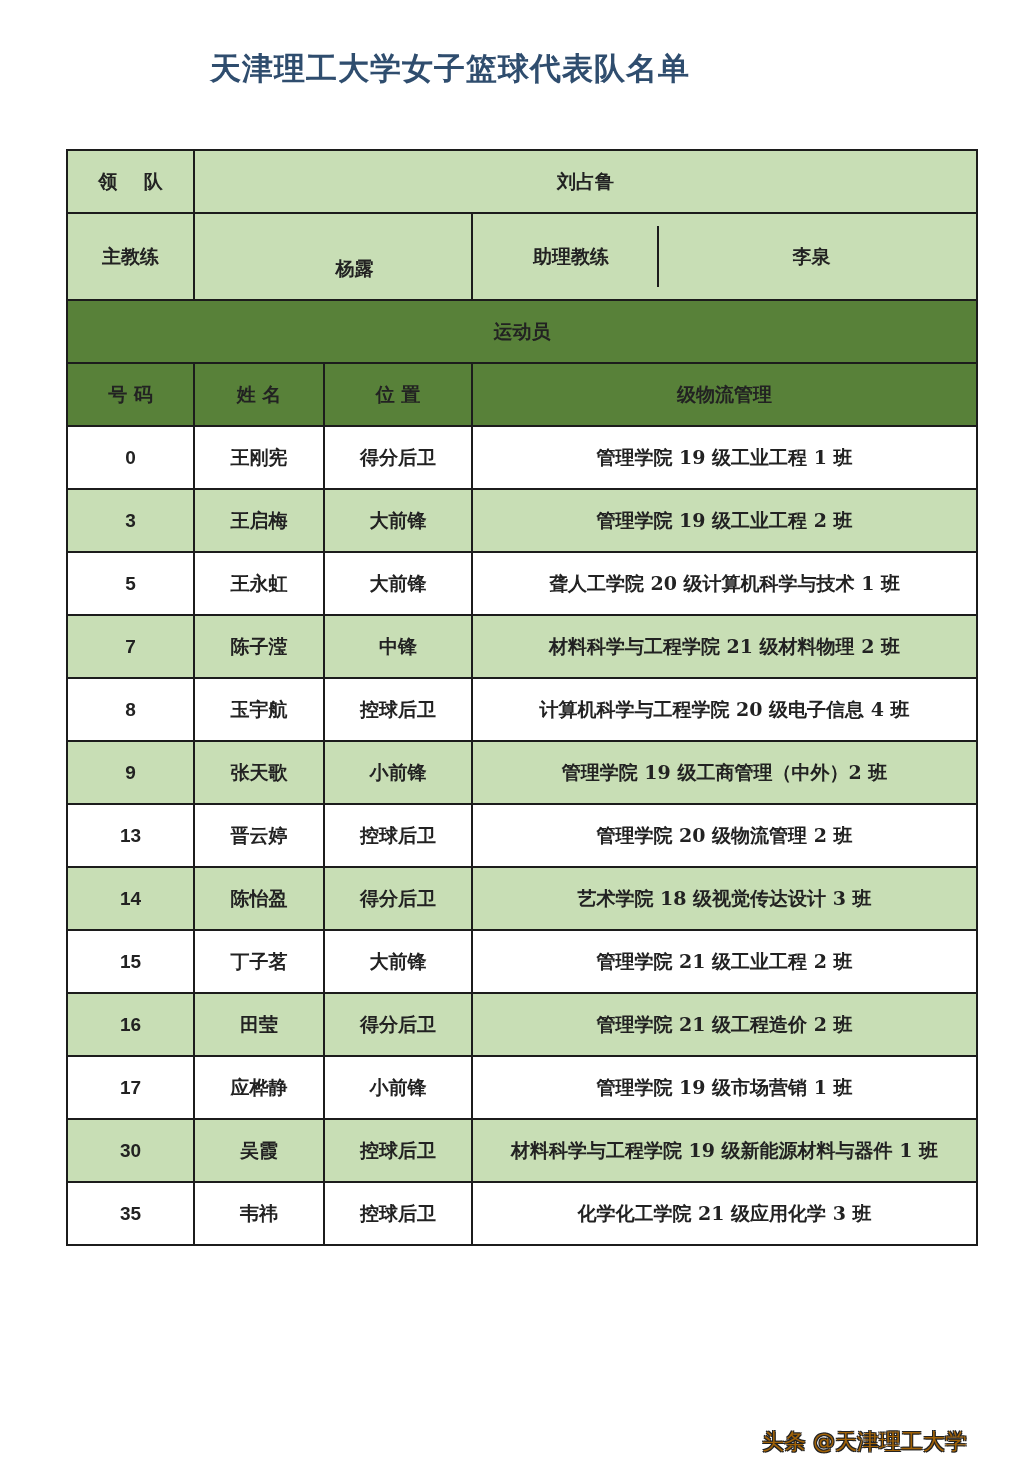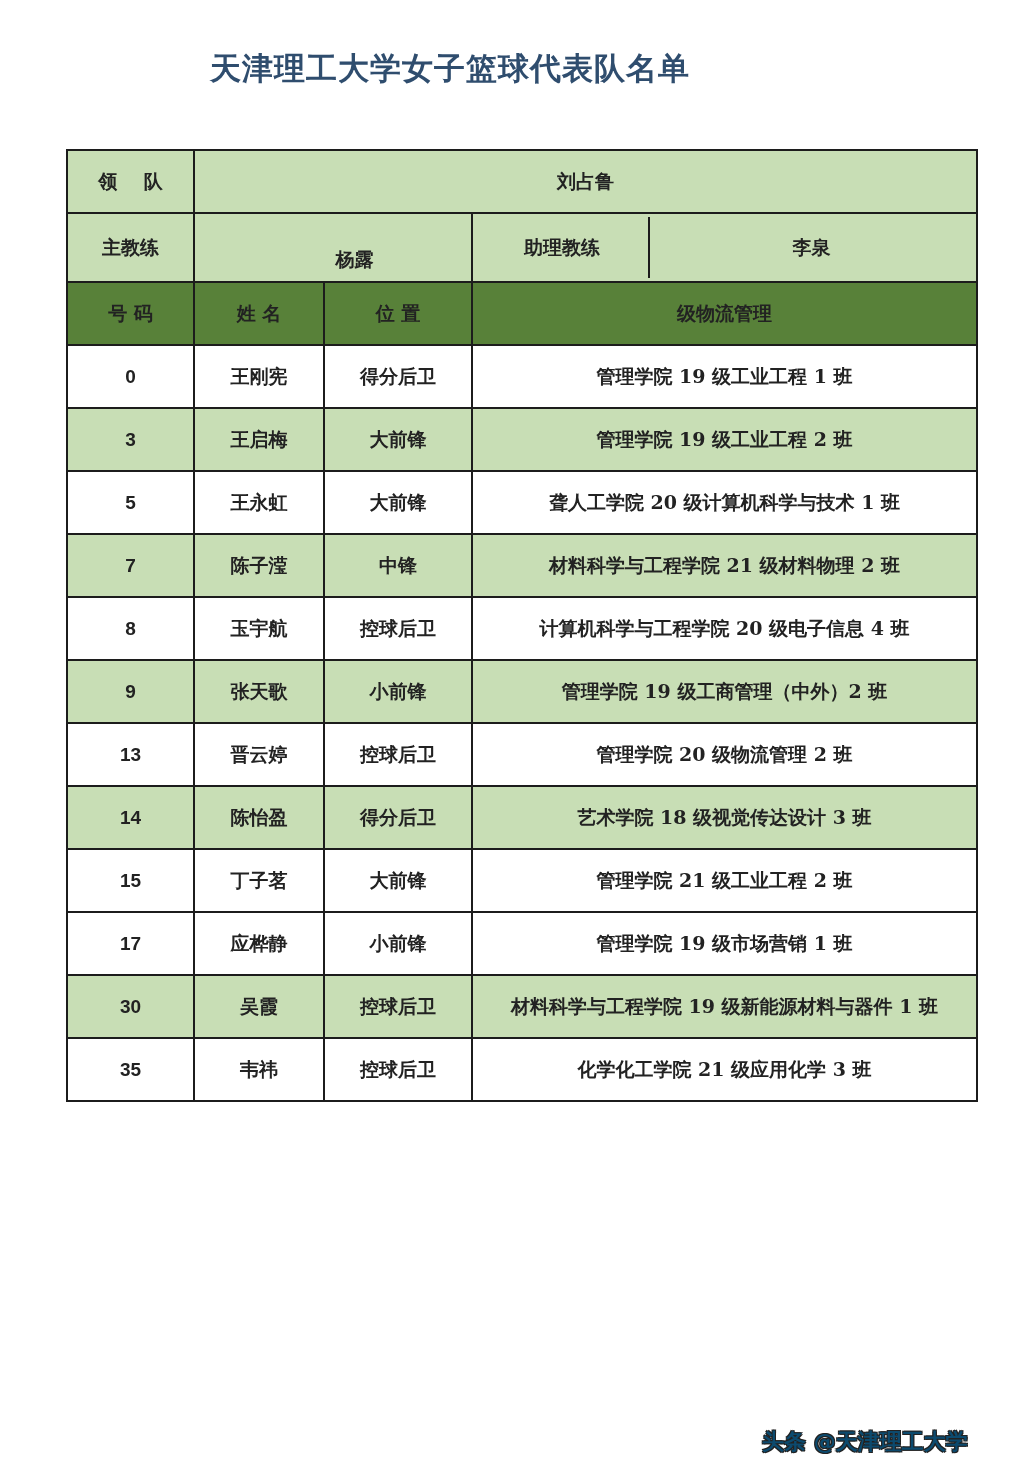--- a/index.html
+++ b/index.html
@@ -48,24 +48,23 @@
     .dark { background: #588139; }
     .white { background: #ffffff; }
     .spaced { letter-spacing: 10px; padding-left: 10px !important; }
     .num { font-family: "Liberation Sans Narrow", "Liberation Sans", sans-serif; font-weight: normal; }
     .watermark {
       position: absolute;
       left: 762px;
       top: 1427px;
       font-family: "DejaVu Sans", sans-serif;
       font-size: 22px;
-      color: #0c4a6e;
+      color: #a16207;
       text-shadow: -1px -1px 0 #222, 1px -1px 0 #222, -1px 1px 0 #222, 1px 1px 0 #222;
       letter-spacing: 0px;
-      font-weight: bold;
     }
   </style>
 </head>
 <body>
 
 <div class="title">天津理工大学女子篮球代表队名单</div>
 
 <table class="roster">
   <colgroup>
     <col style="width:127px">
@@ -78,26 +77,29 @@
       <td class="light spaced">领 队</td>
       <td class="light" colspan="3">刘占鲁</td>
     </tr>
     <tr>
       <td class="light">主教练</td>
       <td class="light" colspan="2">
         <div style="display:flex;height:100%;">
           <span style="flex:0 0 319px;display:flex;align-items:center;justify-content:center;margin-top:24px;">杨露</span>
         </div>
       </td>
-      <td class="light" style="padding:3px;">
+      <td class="light" style="padding:12px;">
         <div style="display:flex;height:61px;">
           <span style="flex:0 0 174px;display:flex;align-items:center;justify-content:center;border-right:2px solid #1c1c1c;box-sizing:border-box;">助理教练</span>
           <span style="flex:1;display:flex;align-items:center;justify-content:center;">李泉</span>
         </div>
       </td>
+    </tr>
+    <tr>
+      <td class="dark" colspan="4">运动员</td>
     </tr>
     <tr>
       <td class="dark">号 码</td>
       <td class="dark">姓 名</td>
       <td class="dark">位 置</td>
       <td class="dark">级物流管理</td>
     </tr>
     <tr class="white">
       <td class="num">0</td>
       <td>王刚宪</td>
@@ -145,20 +147,26 @@
       <td>陈怡盈</td>
       <td>得分后卫</td>
       <td>艺术学院 18 级视觉传达设计 3 班</td>
     </tr>
     <tr class="white">
       <td class="num">15</td>
       <td>丁子茗</td>
       <td>大前锋</td>
       <td>管理学院 21 级工业工程 2 班</td>
     </tr>
+    <tr class="light">
+      <td class="num">16</td>
+      <td>田莹</td>
+      <td>得分后卫</td>
+      <td>管理学院 21 级工程造价 2 班</td>
+    </tr>
     <tr class="white">
       <td class="num">17</td>
       <td>应桦静</td>
       <td>小前锋</td>
       <td>管理学院 19 级市场营销 1 班</td>
     </tr>
     <tr class="light">
       <td class="num">30</td>
       <td>吴霞</td>
       <td>控球后卫</td>

